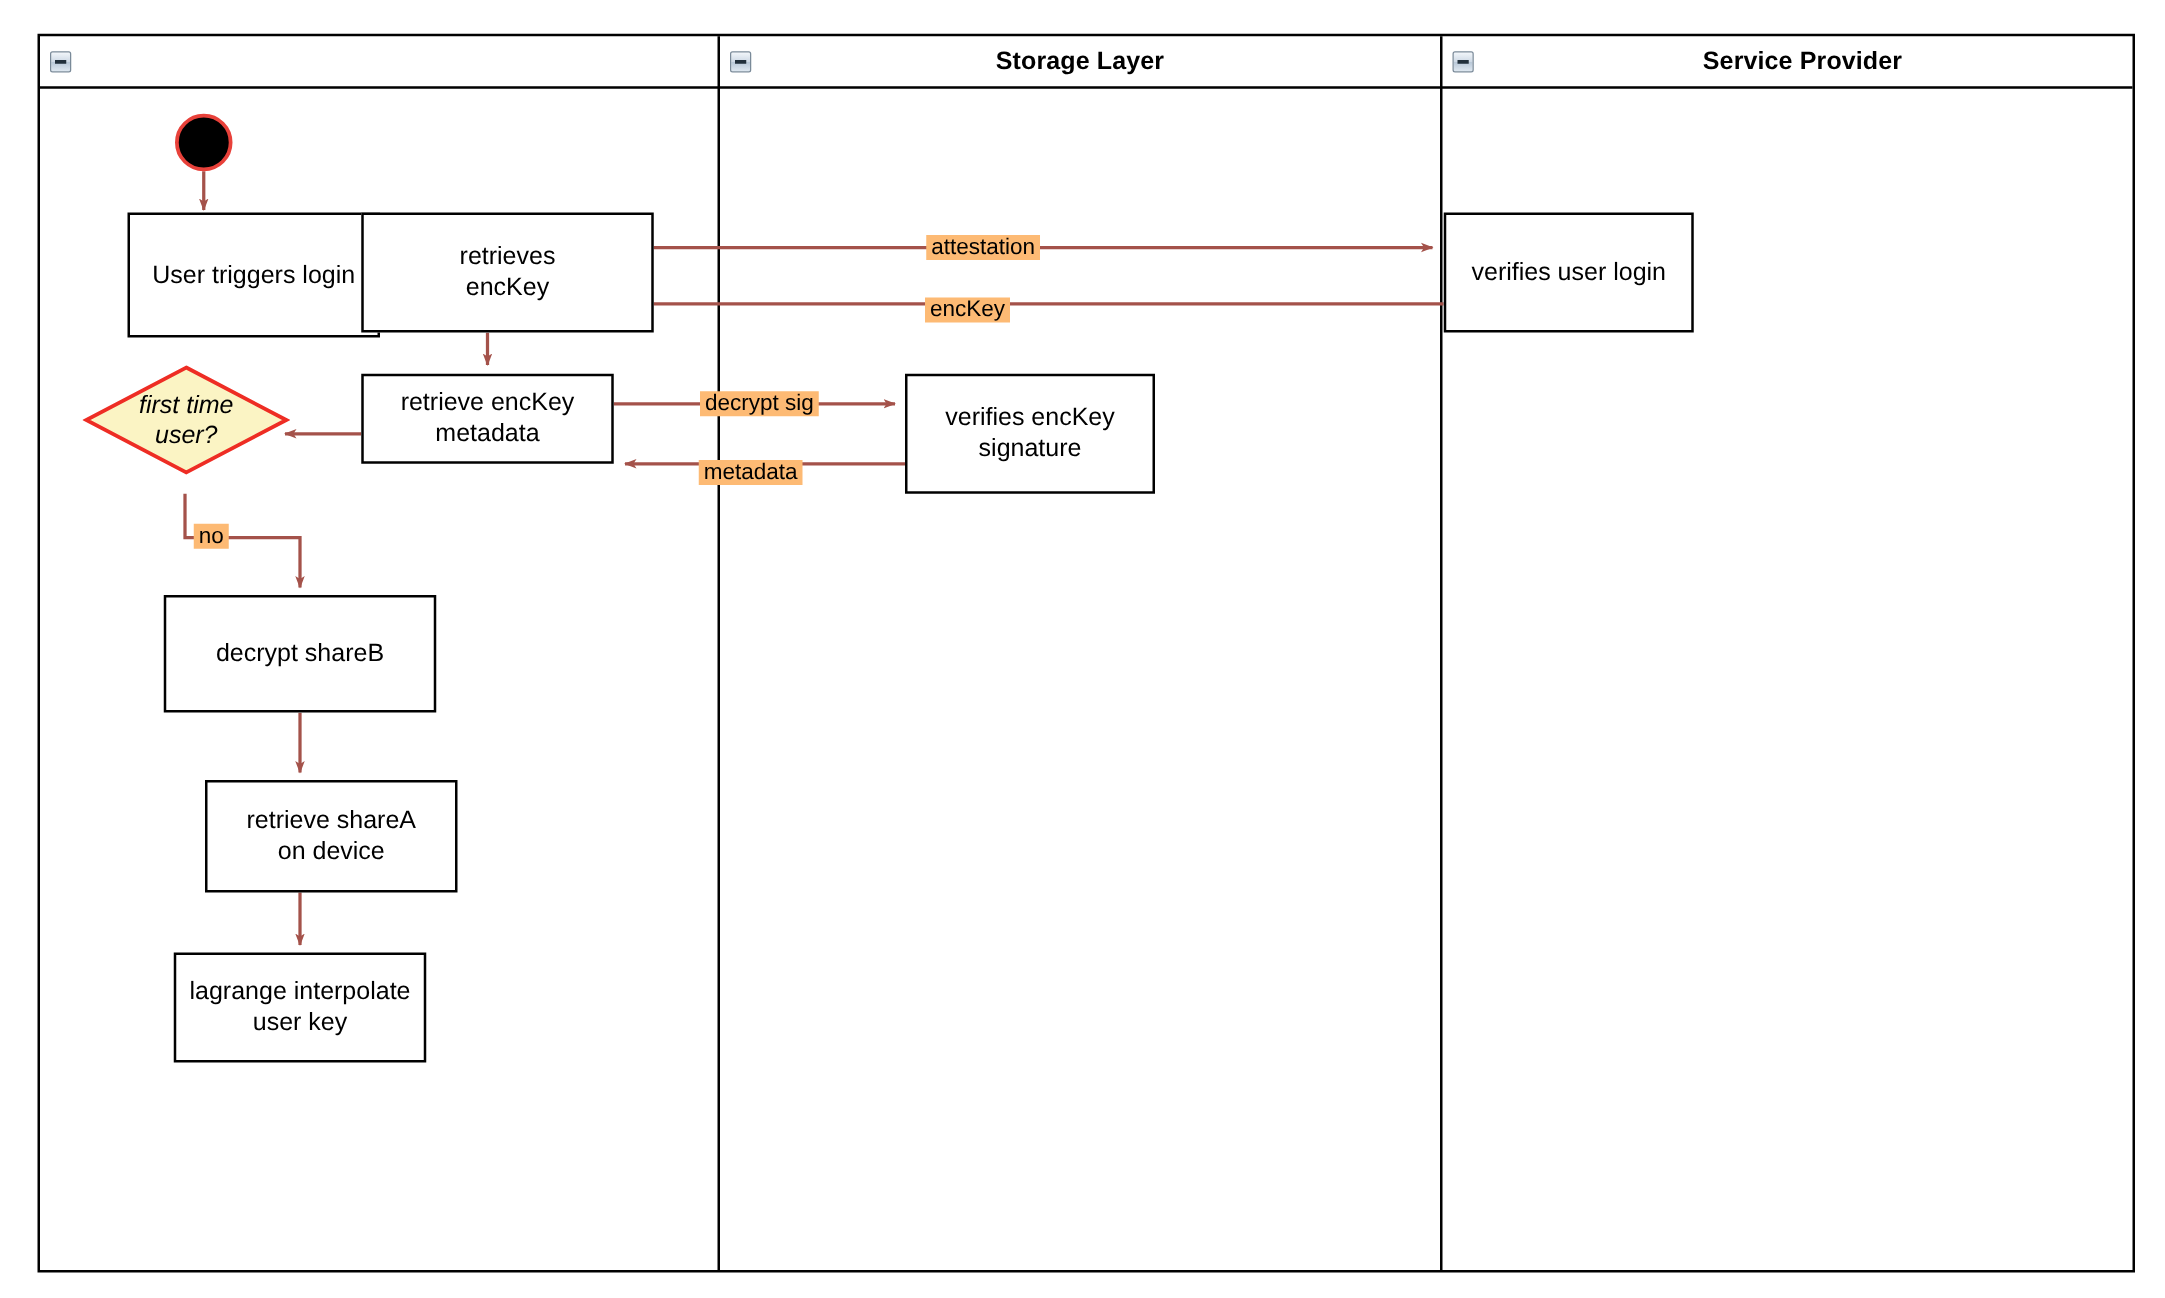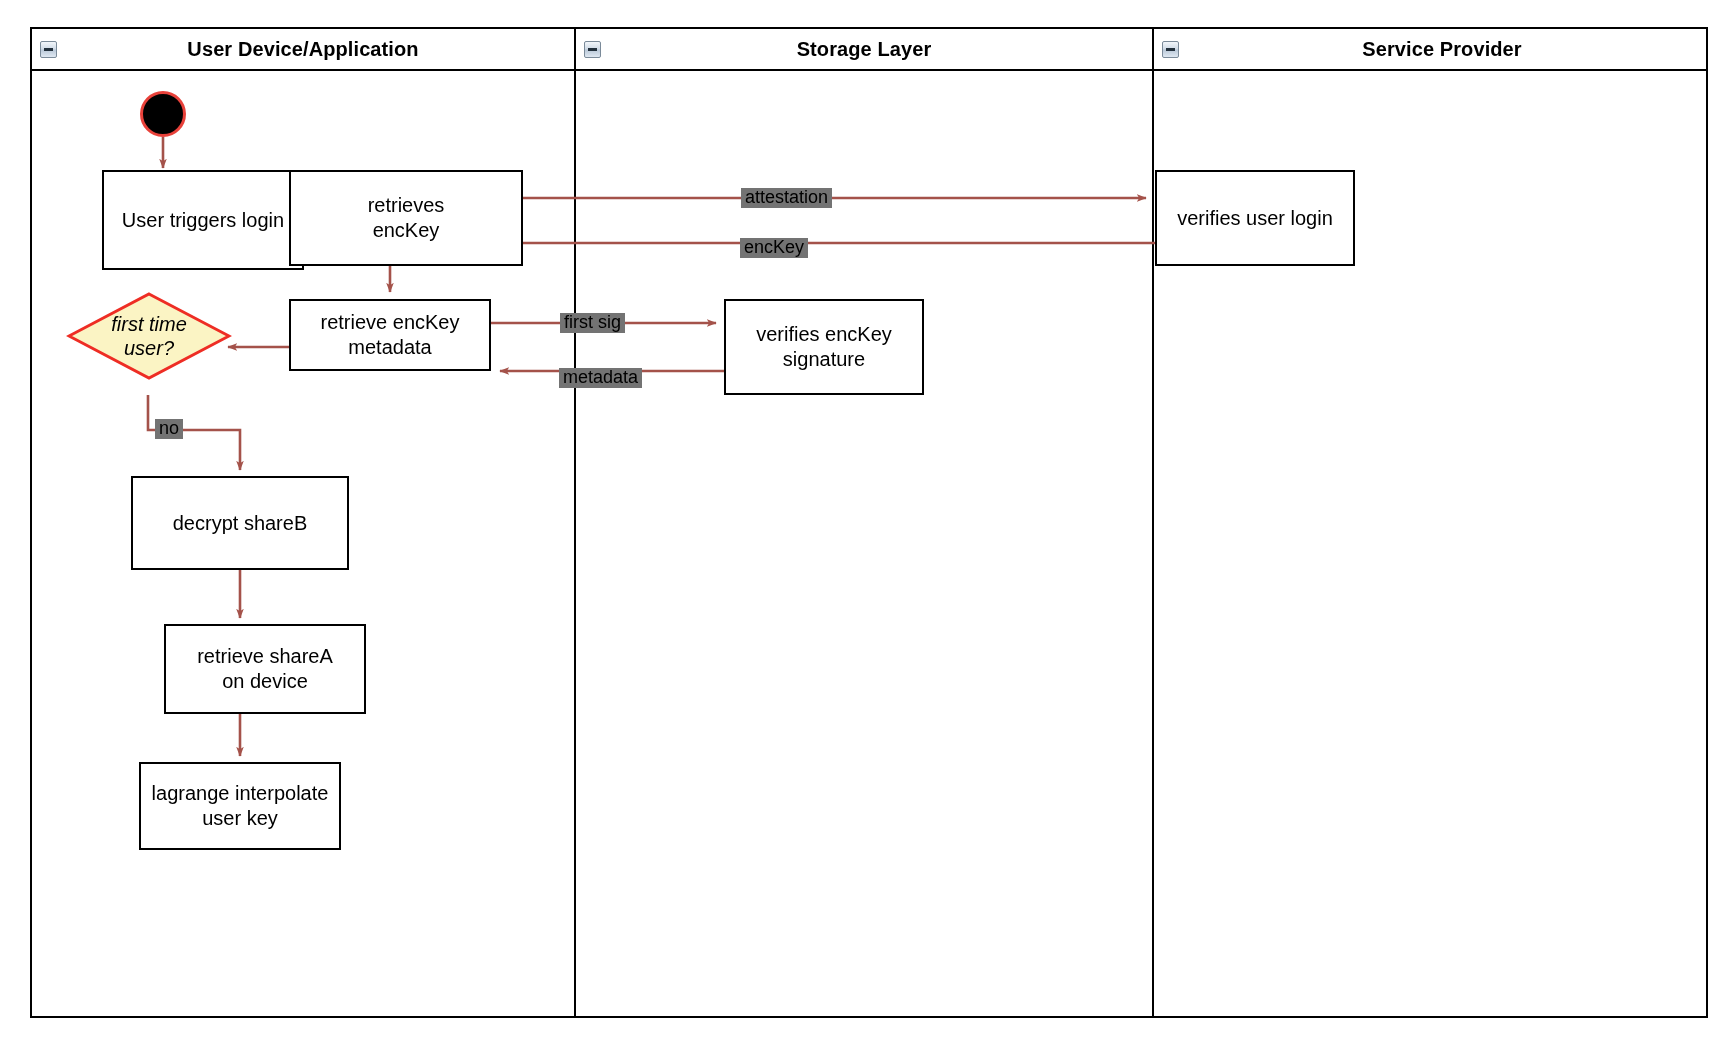--- a/index.html
+++ b/index.html
@@ -104,39 +104,38 @@
   #edges {
     position: absolute;
     left: 0; top: 0;
     width: 1732px; height: 1038px;
     pointer-events: none;
   }
   .edge-label {
     position: absolute;
     font-size: 18px;
     color: #000000;
-    background: #737373;
+    background: #fdba74;
     padding: 0 4px;
     white-space: nowrap;
     line-height: 1.1;
   }
 </style>
 </head>
 <body>
 
 <div id="canvas">
 
   <div class="pool">
 
     <div class="lane-header-rule"></div>
 
     <div class="collapse-icon" style="left:8px;">
         <i></i>
       </div>
-    <div class="lane-title" style="left:0; width:542px;">User Device/Application</div>
 
     <div class="lane-divider" style="left:542px;"></div>
 
     <div class="collapse-icon" style="left:552px;">
         <i></i>
       </div>
     <div class="lane-title" style="left:544px; width:576px;">Storage Layer</div>
 
     <div class="lane-divider" style="left:1120px;"></div>
 
@@ -173,21 +172,21 @@
       <path d="M148,395 L148,430 L240,430 L240,470" marker-end="url(#ah)"></path>
 
       <path d="M240,570 L240,618" marker-end="url(#ah)"></path>
 
       <path d="M240,713 L240,756" marker-end="url(#ah)"></path>
     </g>
   </svg>
 
   <div class="edge-label" style="left:741px; top:188px;">attestation</div>
   <div class="edge-label" style="left:740px; top:238px;">encKey</div>
-  <div class="edge-label" style="left:560px; top:313px;">first sig</div>
+  <div class="edge-label" style="left:560px; top:313px;">decrypt sig</div>
   <div class="edge-label" style="left:559px; top:368px;">metadata</div>
   <div class="edge-label" style="left:155px; top:419px;">no</div>
 
   <div class="start-node" style="left:140px; top:91px;"></div>
 
   <div class="node" style="left:62px; top:170px; width:202px; height:100px;margin-left:40px;">User triggers login</div>
 
   <div class="node" style="left:289px; top:170px; width:234px; height:96px;">retrieves
 encKey</div>
 

